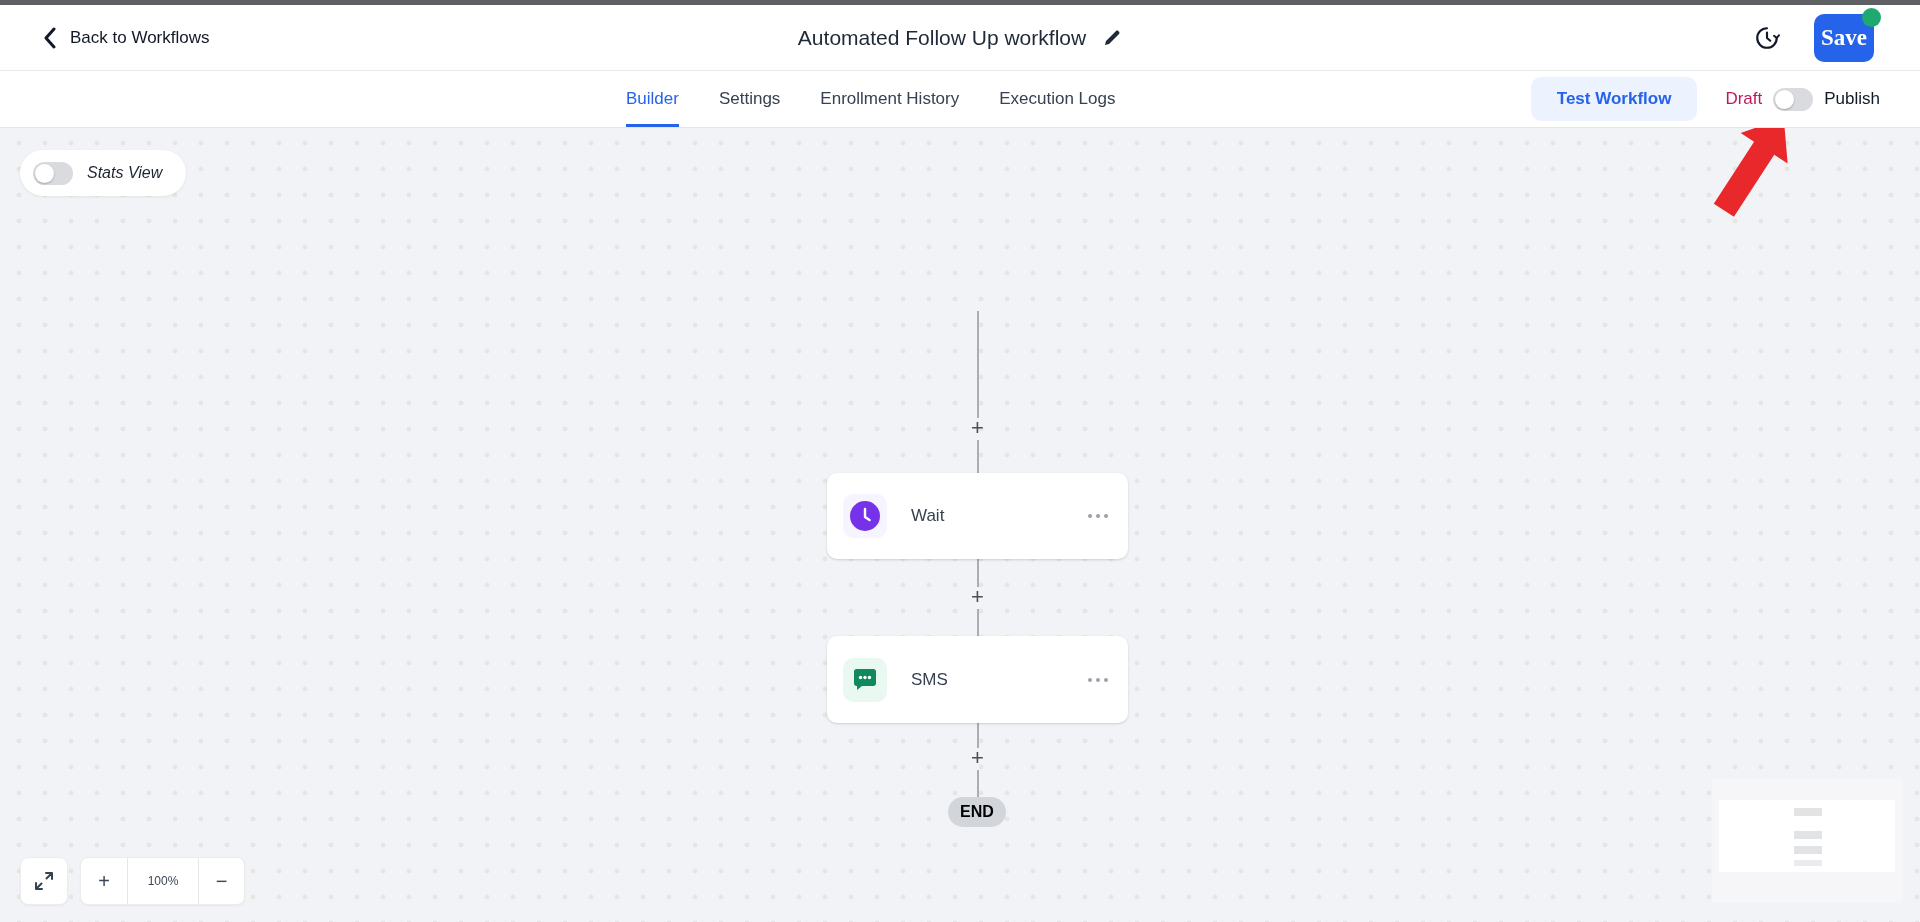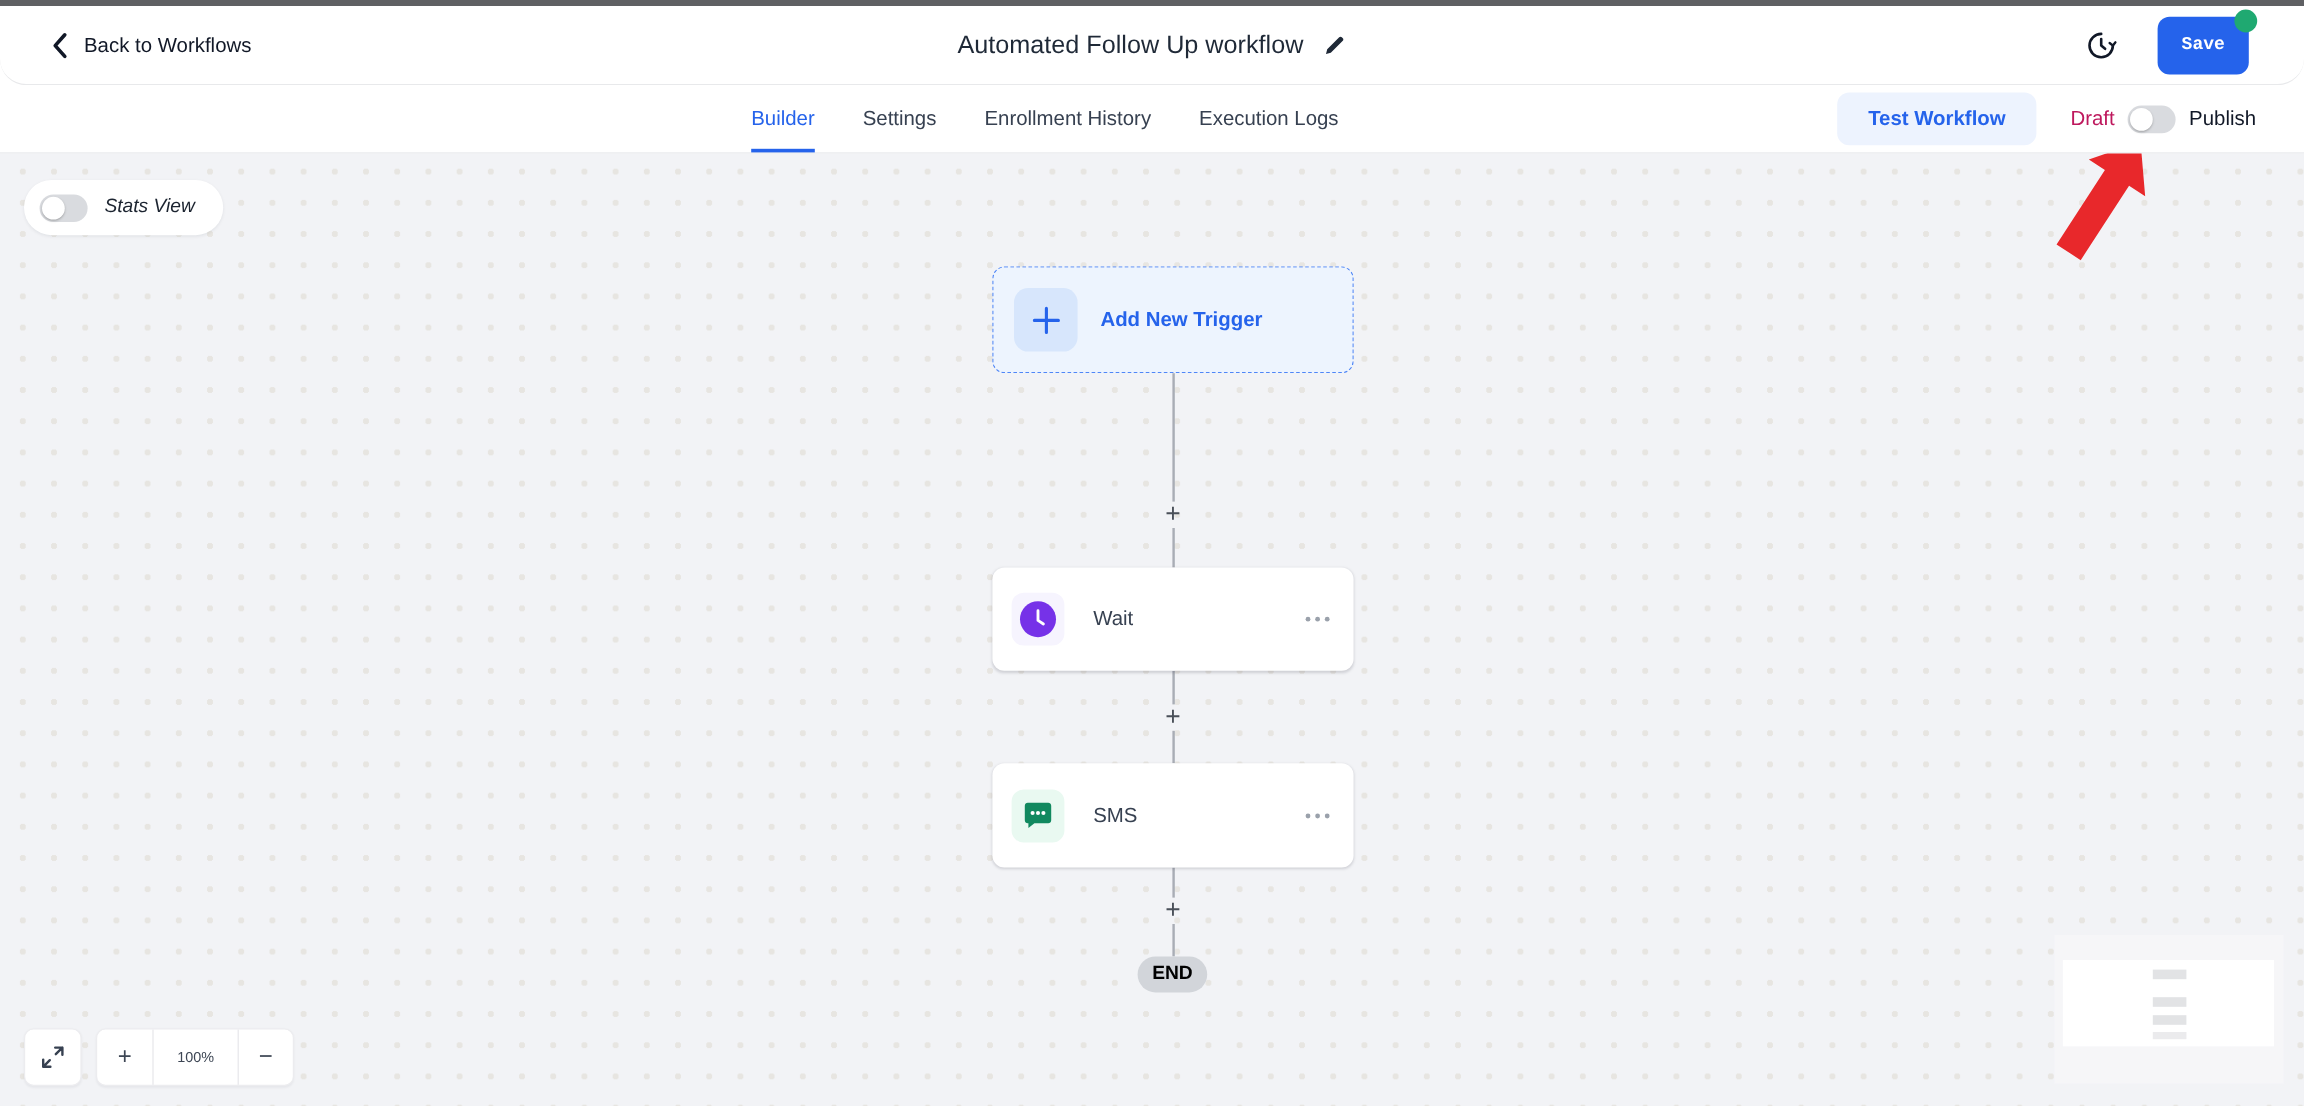--- a/index.html
+++ b/index.html
@@ -3,30 +3,30 @@
 <meta charset="utf-8">
 <style>
   html,body{margin:0;padding:0;width:1920px;height:922px;overflow:hidden;
     font-family:"Liberation Sans",sans-serif;background:#fff;}
   *{box-sizing:border-box;}
 
   .top-strip{height:5px;width:100%;background:var(--top_strip,#5f6063);}
 
   
   .header{position:relative;height:66px;background:#fff;border-bottom:1px solid #e8e9eb;
-    display:flex;align-items:center;border-radius:22px;}
+    display:flex;align-items:center;}
   .back-link{position:absolute;left:42px;display:flex;align-items:center;gap:12px;
     font-size:17px;font-weight:500;color:#111827;cursor:pointer;}
   .title-wrap{margin:0 auto;display:flex;align-items:center;gap:16px;}
   .page-title{font-size:21px;font-weight:500;color:#1f2937;text-align:center;}
   .header-right{position:absolute;right:46px;display:flex;align-items:center;gap:34px;}
   .history-btn{width:26px;height:26px;display:flex;align-items:center;justify-content:center;cursor:pointer;}
-  .save-btn{position:relative;width:76px;height:48px;background:var(--accent,#2563eb);
-    color:#fff;font-size:15px;font-weight:600;border:none;border-radius:10px;cursor:pointer;
-    font-family:Liberation Mono, monospace;}
+  .save-btn{position:relative;width:60px;height:48px;background:var(--accent,#2563eb);
+    color:#fff;font-size:23px;font-weight:600;border:none;border-radius:10px;cursor:pointer;
+    font-family:Liberation Serif, serif;}
   .save-dot{position:absolute;top:-6px;right:-7px;width:19px;height:19px;border-radius:50%;
     background:var(--save_dot,#1fa971);}
 
   
   .tabbar{position:relative;height:57px;background:#fff;border-bottom:1px solid #e4e6e9;}
   .tabs{position:absolute;left:626px;top:0;height:100%;display:flex;gap:40px;}
   .tab{height:100%;display:flex;align-items:center;font-size:17px;color:#374151;
     cursor:pointer;border-bottom:3px solid transparent;padding-top:3px;}
   .tab.active{color:var(--accent,#2563eb);border-bottom-color:var(--accent,#2563eb);}
   .tabbar-right{position:absolute;right:40px;top:0;height:100%;display:flex;align-items:center;}
@@ -173,28 +173,20 @@
     <div class="connector" style="top:312px;height:33px;"></div>
     <div class="connector" style="top:431px;height:28px;"></div>
     <div class="connector" style="top:481px;height:27px;"></div>
     <div class="connector" style="top:595px;height:25px;"></div>
     <div class="connector" style="top:642px;height:27px;"></div>
 
     <div class="plus-marker" style="top:290px;">+</div>
     <div class="plus-marker" style="top:459px;">+</div>
     <div class="plus-marker" style="top:620px;">+</div>
 
-    <div class="trigger-box">
-      <div class="trigger-tile">
-        <svg width="26" height="26" viewBox="0 0 26 26">
-            <path d="M13 3v20M3 13h20" stroke="#2563eb" stroke-width="2.6" stroke-linecap="round"></path>
-          </svg>
-      </div>
-      <span class="trigger-label">Add New Trigger</span>
-    </div>
 
     <div class="node-card wait">
       <div class="node-tile wait-tile">
         <svg width="32" height="32" viewBox="0 0 32 32">
           <circle cx="16" cy="16" r="15" fill="#7632e8"></circle>
           <path d="M16 9v8l4.5 3" fill="none" stroke="#fff" stroke-width="2.4" stroke-linecap="round" stroke-linejoin="round"></path>
         </svg>
       </div>
       <span class="node-label">Wait</span>
       <div class="dots-menu">

